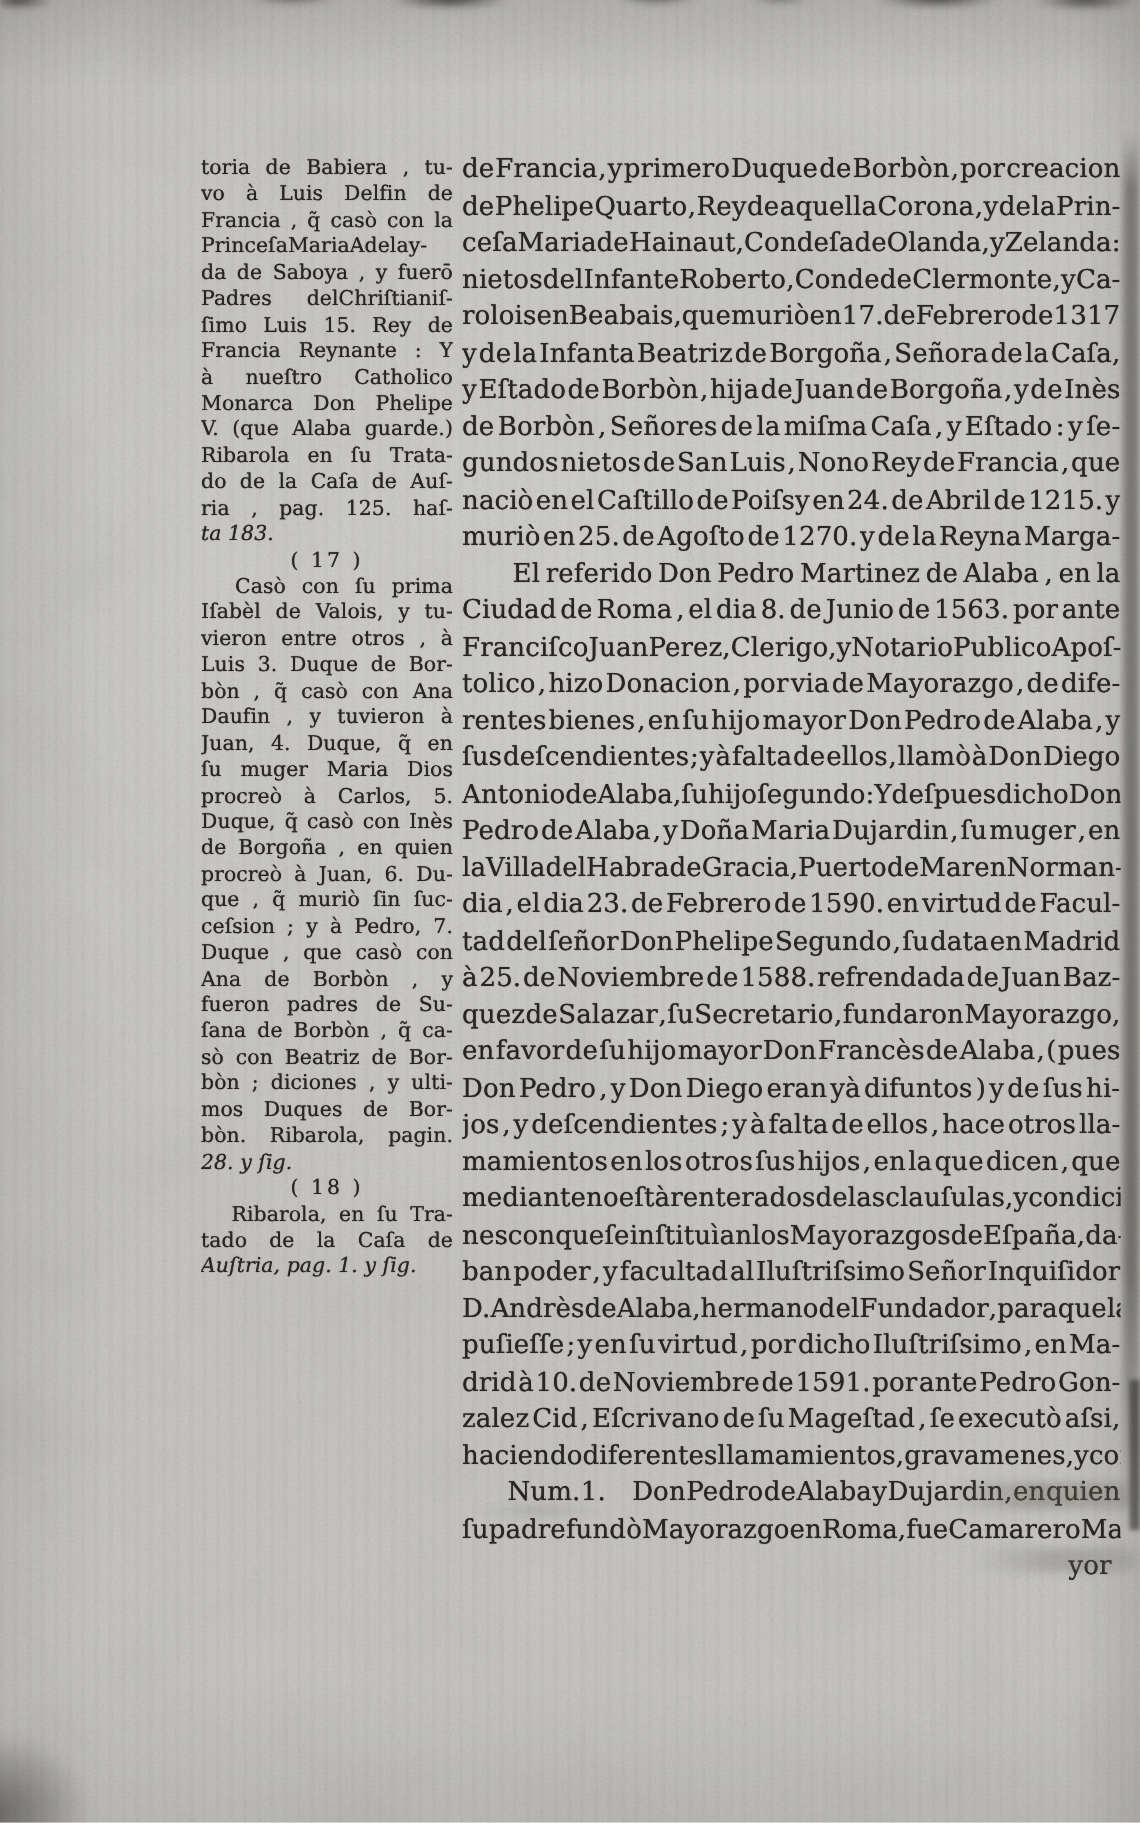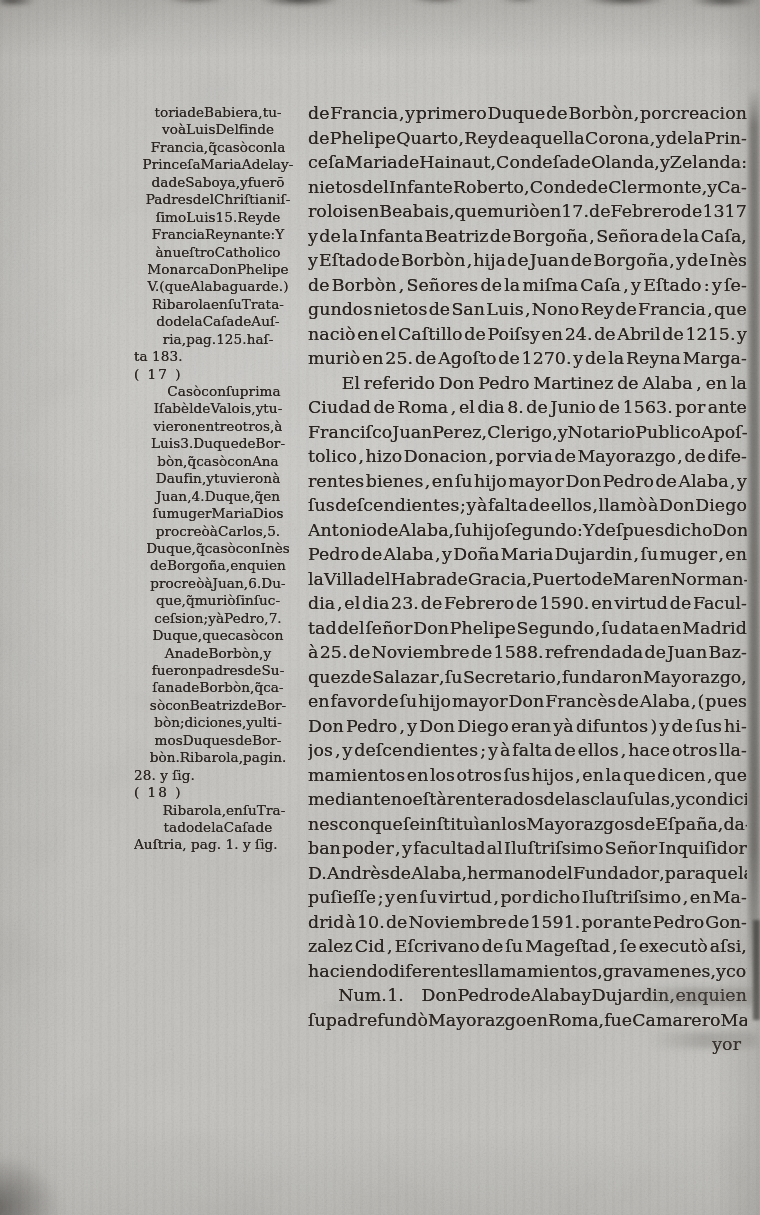--- a/index.html
+++ b/index.html
@@ -23,24 +23,24 @@
   }
   
   .margin-col{position:absolute;left:134px;top:104px;width:168px;
     font-size:13.6px;letter-spacing:0.05px;}
   .main-col{position:absolute;left:308px;top:101px;width:439px;
     font-size:17.4px;letter-spacing:0.05px;}
   .line{display:flex;justify-content:space-between;overflow:hidden;
     text-shadow:0 0 0.6px rgba(38,30,25,0.85);}
   .line span{white-space:pre;flex:0 0 auto;}
   .line span.indent{padding:0;}
-  .line.flush{display:block;text-align:left;white-space:nowrap;}
-  .margin-col .line{height:17.45px;line-height:17.45px;justify-content:center;}
+  .line.flush{display:block;text-align:left;white-space:nowrap;font-style:italic;}
+  .margin-col .line{height:17.45px;line-height:17.45px;}
   .main-col .line{height:24.5px;line-height:24.5px;}
-  .note-label{height:17.45px;line-height:17.45px;text-align:left;
+  .note-label{height:17.45px;line-height:17.45px;text-align:center;
     letter-spacing:2px;text-shadow:0 0 0.6px rgba(38,30,25,0.85);}
   .catchword{height:24.5px;line-height:24.5px;text-align:right;padding-right:6px;
     text-shadow:0 0 0.6px rgba(38,30,25,0.85);}
   
   .smudge-top{position:absolute;left:0;top:-6px;width:760px;height:22px;
     filter:blur(2.5px);pointer-events:none;
     background:
       radial-gradient(34px 9px at 12px 6px, rgba(28,26,24,0.75), rgba(0,0,0,0) 70%),
       radial-gradient(46px 8px at 195px 4px, rgba(30,28,26,0.55), rgba(0,0,0,0) 70%),
       radial-gradient(58px 10px at 300px 5px, rgba(25,23,21,0.8), rgba(0,0,0,0) 70%),

